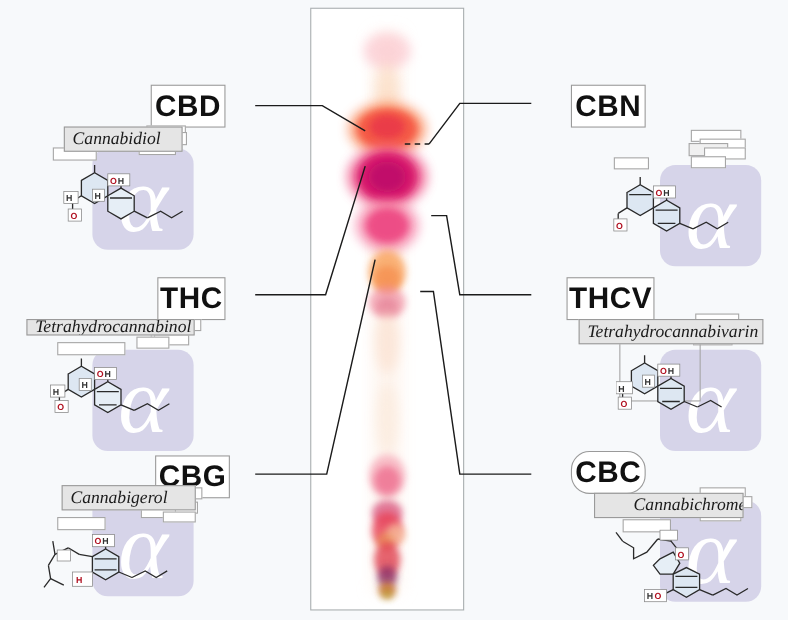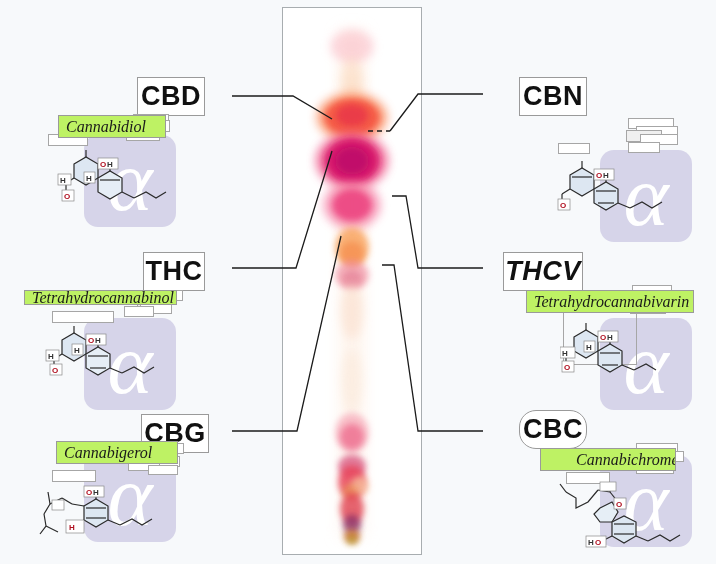--- a/index.html
+++ b/index.html
@@ -22,21 +22,21 @@
   .conn{position:absolute;left:0;top:0;width:716px;height:564px;pointer-events:none;}
 
   
   .codebox{
     position:absolute;border:1px solid #9a9a9a;background:#ffffff;
     font-weight:bold;font-size:27px;color:#111;
     display:flex;align-items:center;justify-content:center;
     letter-spacing:0.5px;
   }
   .namebox{
-    position:absolute;border:1px solid #9a9a9a;background:#bef264;
+    position:absolute;border:1px solid #9a9a9a;background:#e5e5e5;
     font-family:"Liberation Serif", serif;font-style:italic;font-size:16px;color:#1a1a1a;
     display:flex;align-items:center;padding-left:7px;box-sizing:border-box;
     white-space:nowrap;overflow:hidden;
   }
   
   .artbox{position:absolute;border:1px solid #a6a6a6;background:#ffffff;}
   .artbox.g{background:#f0f0f0;}
   .artbox.t{background:transparent;}
 
   
@@ -226,21 +226,21 @@
       <text x="8" y="37" fill="#333">H</text>
       <rect x="32" y="22" width="11" height="11" fill="#fff" stroke="#8a8a8a" stroke-width="0.7"></rect>
       <text x="34" y="31" fill="#333">H</text>
       <rect x="10" y="42" width="12" height="11" fill="#fff" stroke="#8a8a8a" stroke-width="0.7"></rect>
       <text x="12" y="51" fill="#b01020">O</text>
     </g>
   </svg>
 
   <div class="wm" style="left:600px;top:318px;width:92px;height:92px;font-size:86px;">α</div>
 
-  <div class="codebox" style="left:503px;top:252px;width:78px;height:37px;font-style:italic;">THCV</div>
+  <div class="codebox" style="left:515px;top:252px;width:78px;height:37px;">THCV</div>
 
   <div class="artbox" style="left:632px;top:285px;width:38px;height:9px;"></div>
   <div class="artbox" style="left:636px;top:292px;width:32px;height:8px;"></div>
   <div class="artbox g" style="left:626px;top:296px;width:30px;height:9px;"></div>
   <div class="artbox" style="left:630px;top:303px;width:34px;height:9px;"></div>
   <div class="artbox t" style="left:563px;top:311px;width:72px;height:52px;"></div>
 
   <div class="namebox" style="left:526px;top:290px;width:168px;height:23px;">Tetrahydrocannabivarin</div>
 
   <svg class="mol molsvg" style="left:560px;top:315px;" width="140" height="62" viewBox="0 0 140 62">

